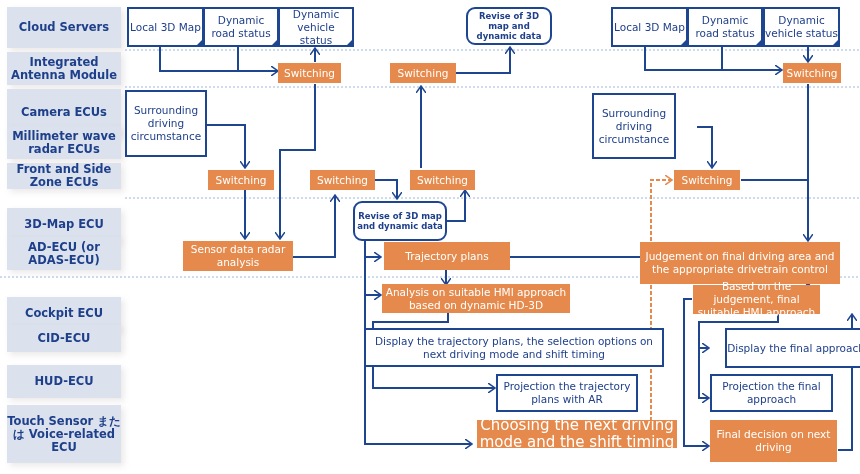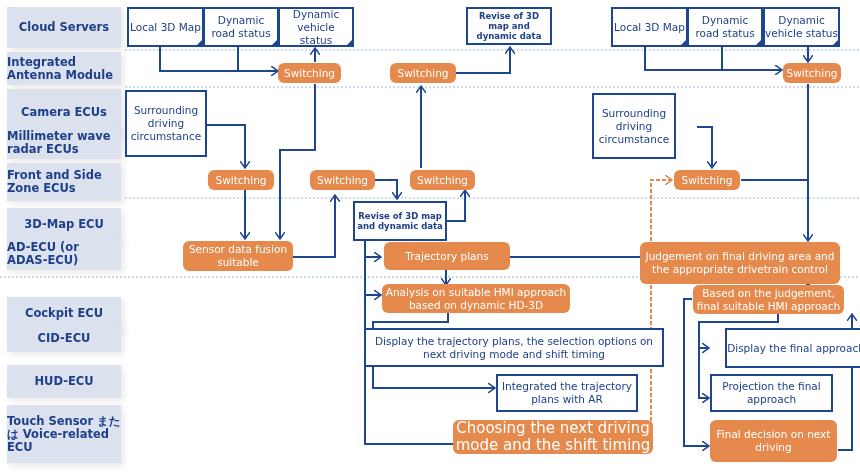--- a/index.html
+++ b/index.html
@@ -1,22 +1,22 @@
 <!DOCTYPE html>
 <html><head>
 <meta charset="utf-8">
 <style>
   html,body{margin:0;padding:0;background:#fff;}
   body{width:860px;height:474px;position:relative;overflow:hidden;font-family:"DejaVu Sans",sans-serif;}
   #diagram{position:absolute;left:0;top:0;}
-  .lane-label{position:absolute;left:7px;width:114px;background:#dbe2ee;color:#1e3f8a;font-size:11.5px;font-weight:bold;display:flex;align-items:center;justify-content:center;text-align:left;line-height:13px;box-shadow:3px 3px 6px rgba(200,190,190,.35);}
+  .lane-label{position:absolute;left:7px;width:114px;background:#dbe2ee;color:#1e3f8a;font-size:11.5px;font-weight:bold;display:flex;align-items:center;justify-content:center;text-align:center;line-height:13px;box-shadow:3px 3px 6px rgba(200,190,190,.35);}
   .box{position:absolute;display:flex;align-items:center;justify-content:center;text-align:center;box-sizing:border-box;line-height:13px;}
   .wbox{background:#fff;border:2px solid #1e4690;color:#1e3f8a;font-size:10.5px;}
-  .obox{background:#e58a4c;color:#fff;font-size:10.5px;border-radius:6px;}
-  .small{font-size:8.5px;line-height:10px;font-weight:bold;}
+  .obox{background:#e58a4c;color:#fff;font-size:10.5px;}
+  .small{font-size:8.5px;line-height:10px;font-weight:bold;border-radius:9px;}
   .big{font-size:15px;line-height:17px;}
   .fold::after{content:"";position:absolute;right:-1px;bottom:-1px;border-style:solid;border-width:0 0 7px 7px;border-color:transparent transparent #1e4690 transparent;}
 </style>
 </head>
 <body>
 
 <svg id="diagram" width="860" height="474">
   <defs>
     <marker id="arr" markerWidth="8" markerHeight="10" refX="7" refY="5" orient="auto" markerUnits="userSpaceOnUse">
       <path d="M0,0 L7,5 L0,10" fill="none" stroke="#1e4690" stroke-width="1.5"></path>
@@ -81,50 +81,50 @@
     <path d="M838,450 H852 V314" marker-end="url(#arr)"></path>
   </g>
 
   <path d="M651,421 V180 H672" fill="none" stroke="#e58a4c" stroke-width="2" stroke-dasharray="4,2" marker-end="url(#arro)"></path>
 </svg>
 
 <div class="lane-label" style="top:7px;height:41px">Cloud Servers</div>
 <div class="lane-label" style="top:52px;height:33px">Integrated Antenna Module</div>
 <div class="lane-label" style="top:89px;height:47px">Camera ECUs</div>
 <div class="lane-label" style="top:126px;height:33px">Millimeter wave radar ECUs</div>
-<div class="lane-label" style="top:163px;height:38px">Front and Side Zone ECUs</div>
+<div class="lane-label" style="top:163px;height:26px">Front and Side Zone ECUs</div>
 <div class="lane-label" style="top:208px;height:33px">3D-Map ECU</div>
 <div class="lane-label" style="top:237px;height:33px">AD-ECU (or ADAS-ECU)</div>
 <div class="lane-label" style="top:297px;height:33px">Cockpit ECU</div>
 <div class="lane-label" style="top:325px;height:27px">CID-ECU</div>
 <div class="lane-label" style="top:365px;height:33px">HUD-ECU</div>
 <div class="lane-label" style="top:405px;height:58px">Touch Sensor または Voice-related ECU</div>
 
 <div class="box wbox fold" style="left:127px;top:7px;width:77px;height:40px">Local 3D Map</div>
 <div class="box wbox fold" style="left:203px;top:7px;width:76px;height:40px">Dynamic road status</div>
 <div class="box wbox fold" style="left:278px;top:7px;width:76px;height:40px">Dynamic vehicle status</div>
 <div class="box obox" style="left:278px;top:63px;width:63px;height:20px">Switching</div>
 <div class="box wbox" style="left:125px;top:90px;width:82px;height:67px">Surrounding driving circumstance</div>
 <div class="box obox" style="left:208px;top:170px;width:66px;height:20px">Switching</div>
-<div class="box obox" style="left:183px;top:241px;width:110px;height:30px">Sensor data fusion suitable</div>
+<div class="box obox" style="left:183px;top:241px;width:110px;height:30px">Sensor data radar analysis</div>
 
 <div class="box wbox small" style="left:466px;top:7px;width:86px;height:38px">Revise of 3D map and dynamic data</div>
 <div class="box obox" style="left:390px;top:63px;width:66px;height:20px">Switching</div>
 <div class="box obox" style="left:310px;top:170px;width:65px;height:20px">Switching</div>
 <div class="box obox" style="left:410px;top:170px;width:65px;height:20px">Switching</div>
 <div class="box wbox small" style="left:353px;top:201px;width:94px;height:40px">Revise of 3D map and dynamic data</div>
 <div class="box obox" style="left:384px;top:242px;width:126px;height:28px">Trajectory plans</div>
 <div class="box obox" style="left:382px;top:284px;width:188px;height:29px">Analysis on suitable HMI approach based on dynamic HD-3D</div>
 <div class="box wbox" style="left:364px;top:328px;width:300px;height:39px">Display the trajectory plans, the selection options on next driving mode and shift timing</div>
-<div class="box wbox" style="left:496px;top:374px;width:142px;height:38px">Integrated the trajectory plans with AR</div>
-<div class="box obox big" style="left:453px;top:420px;width:200px;height:34px">Choosing the next driving mode and the shift timing</div>
+<div class="box wbox" style="left:496px;top:374px;width:142px;height:38px">Projection the trajectory plans with AR</div>
+<div class="box obox big" style="left:477px;top:420px;width:200px;height:28px">Choosing the next driving mode and the shift timing</div>
 
 <div class="box wbox fold" style="left:611px;top:7px;width:77px;height:40px">Local 3D Map</div>
 <div class="box wbox fold" style="left:687px;top:7px;width:76px;height:40px">Dynamic road status</div>
 <div class="box wbox fold" style="left:763px;top:7px;width:77px;height:40px">Dynamic vehicle status</div>
 <div class="box obox" style="left:783px;top:63px;width:58px;height:20px">Switching</div>
 <div class="box wbox" style="left:592px;top:93px;width:84px;height:66px">Surrounding driving circumstance</div>
 <div class="box obox" style="left:674px;top:170px;width:66px;height:20px">Switching</div>
 <div class="box obox" style="left:640px;top:242px;width:200px;height:42px">Judgement on final driving area and the appropriate drivetrain control</div>
-<div class="box obox" style="left:693px;top:285px;width:151px;height:29px">Based on the judgement, final suitable HMI approach</div>
+<div class="box obox" style="left:693px;top:285px;width:127px;height:29px">Based on the judgement, final suitable HMI approach</div>
 <div class="box wbox" style="left:725px;top:328px;width:142px;height:40px">Display the final approach</div>
 <div class="box wbox" style="left:710px;top:374px;width:123px;height:38px">Projection the final approach</div>
 <div class="box obox" style="left:710px;top:420px;width:127px;height:42px">Final decision on next driving</div>
 
 </body></html>

